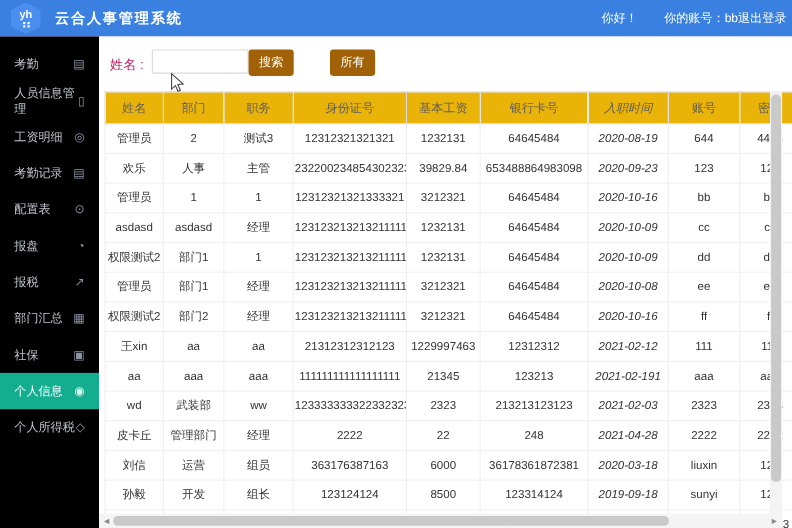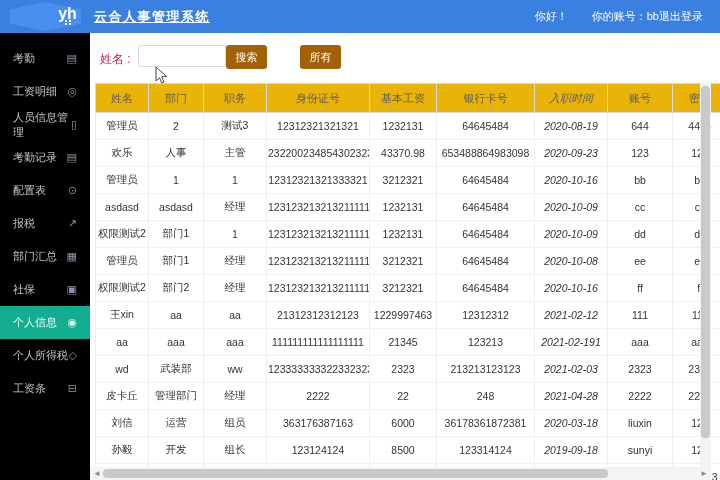--- a/index.html
+++ b/index.html
@@ -5,26 +5,26 @@
   html,body{margin:0;padding:0;background:#fff;}
   .app{position:relative;width:720px;height:480px;overflow:hidden;background:#fff;
        font-family:"Liberation Sans","DejaVu Sans",sans-serif;}
 
   
   .top-header{position:absolute;left:0;top:0;width:720px;height:33px;background:#3a80e0;
               display:flex;align-items:center;color:#fff;z-index:5;}
   .logo{width:27px;height:29px;margin-left:10px;background:#4a8ff0;
         clip-path:polygon(50% 0,100% 25%,100% 75%,50% 100%,0 75%,0 25%);
         display:flex;flex-direction:column;align-items:center;justify-content:center;
-        font-size:16px;font-weight:bold;line-height:10px;padding-left:44px;}
+        font-size:10px;font-weight:bold;line-height:10px;}
   .logo-dots{width:8px;height:5px;margin-top:1px;position:relative;}
   .logo-dots::after{content:"";position:absolute;left:1px;top:0;width:2px;height:2px;background:#fff;
         box-shadow:4px 0 0 #fff,0 3px 0 #fff,4px 3px 0 #fff;}
-  .app-title{margin-left:13px;font-size:13px;font-weight:bold;letter-spacing:1.5px;text-decoration:underline;}
-  .header-right{margin-left:auto;display:flex;font-size:11px;margin-right:17px;}
+  .app-title{margin-left:13px;font-size:13px;font-weight:bold;letter-spacing:1.5px;}
+  .header-right{margin-left:auto;display:flex;font-size:11px;margin-right:5px;}
   .greeting{margin-right:24px;}
   .logout{cursor:pointer;}
 
   
   .sidebar{position:absolute;left:0;top:33px;width:90px;height:465px;background:#000000;
            padding-top:9px;box-sizing:border-box;z-index:4;}
   .side-item{height:33px;display:flex;align-items:center;justify-content:space-between;
              padding:0 13px 0 13px;color:#c0c4cc;font-size:11px;cursor:pointer;}
   .side-item .glyph{font-size:11px;color:#8b93a6;}
   .side-item.active{background:#13ae8f;color:#fff;}
@@ -87,58 +87,58 @@
       <span class="logout">退出登录</span>
     </div>
   </div>
 
   <div class="sidebar">
       <div class="side-item">
         <span>考勤</span>
         <span class="glyph">▤</span>
       </div>
       <div class="side-item">
+        <span>人员信息管理</span>
+        <span class="glyph">▯</span>
+      </div>
+      <div class="side-item">
         <span>工资明细</span>
         <span class="glyph">◎</span>
       </div>
       <div class="side-item">
-        <span>人员信息管理</span>
-        <span class="glyph">▯</span>
-      </div>
-      <div class="side-item">
         <span>考勤记录</span>
         <span class="glyph">▤</span>
       </div>
       <div class="side-item">
         <span>配置表</span>
         <span class="glyph">⊙</span>
+      </div>
+      <div class="side-item">
+        <span>报盘</span>
+        <span class="glyph">◔</span>
       </div>
       <div class="side-item">
         <span>报税</span>
         <span class="glyph">↗</span>
       </div>
       <div class="side-item">
         <span>部门汇总</span>
         <span class="glyph">▦</span>
       </div>
       <div class="side-item">
         <span>社保</span>
         <span class="glyph">▣</span>
       </div>
       <div class="side-item active">
         <span>个人信息</span>
         <span class="glyph">◉</span>
       </div>
       <div class="side-item">
         <span>个人所得税</span>
         <span class="glyph">◇</span>
-      </div>
-      <div class="side-item">
-        <span>工资条</span>
-        <span class="glyph">⊟</span>
       </div>
     </div>
   <div class="sidebar-below"></div>
 
   <div class="main">
     <span class="search-label">姓名 :</span>
     <input class="search-input" type="text" value="" style="">
     <div class="btn btn-search">搜索</div>
     <div class="btn btn-all">所有</div>
 
@@ -167,21 +167,21 @@
               <td>64645484</td>
               <td>2020-08-19</td>
               <td>644</td>
               <td>4444</td>
             </tr>
             <tr>
               <td>欢乐</td>
               <td>人事</td>
               <td>主管</td>
               <td>232200234854302323</td>
-              <td>43370.98</td>
+              <td>39829.84</td>
               <td>653488864983098</td>
               <td>2020-09-23</td>
               <td>123</td>
               <td>123</td>
             </tr>
             <tr>
               <td>管理员</td>
               <td>1</td>
               <td>1</td>
               <td>12312321321333321</td>

